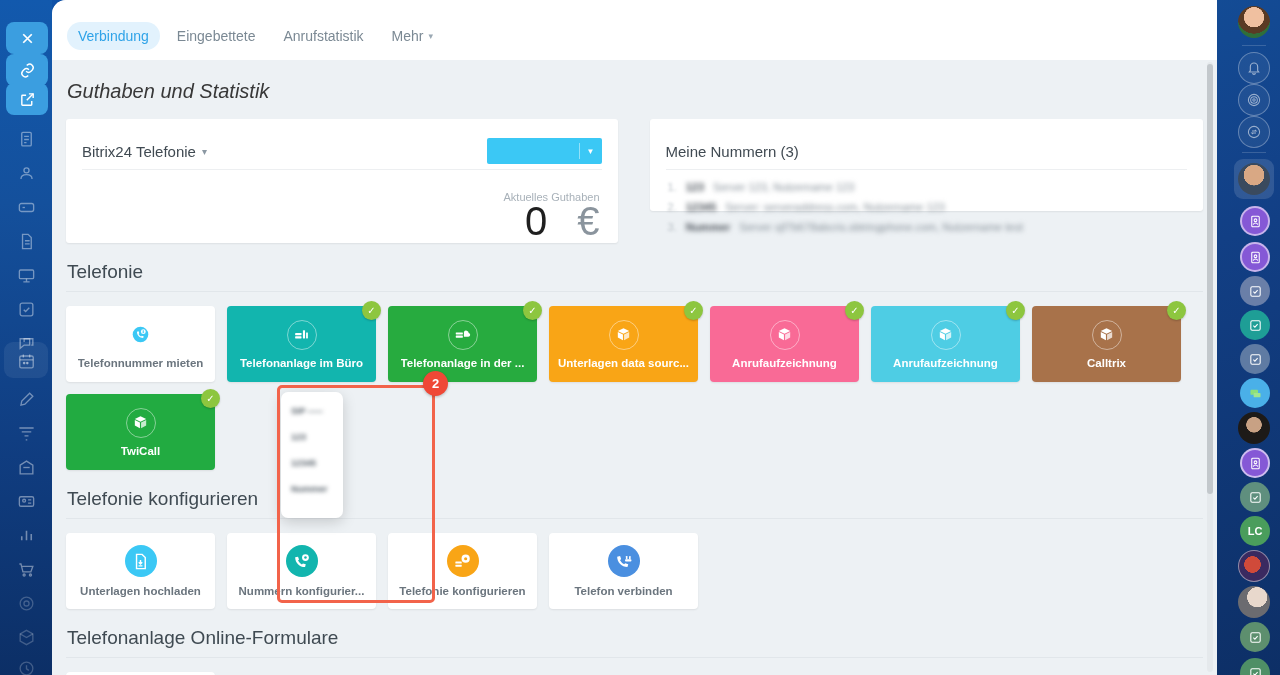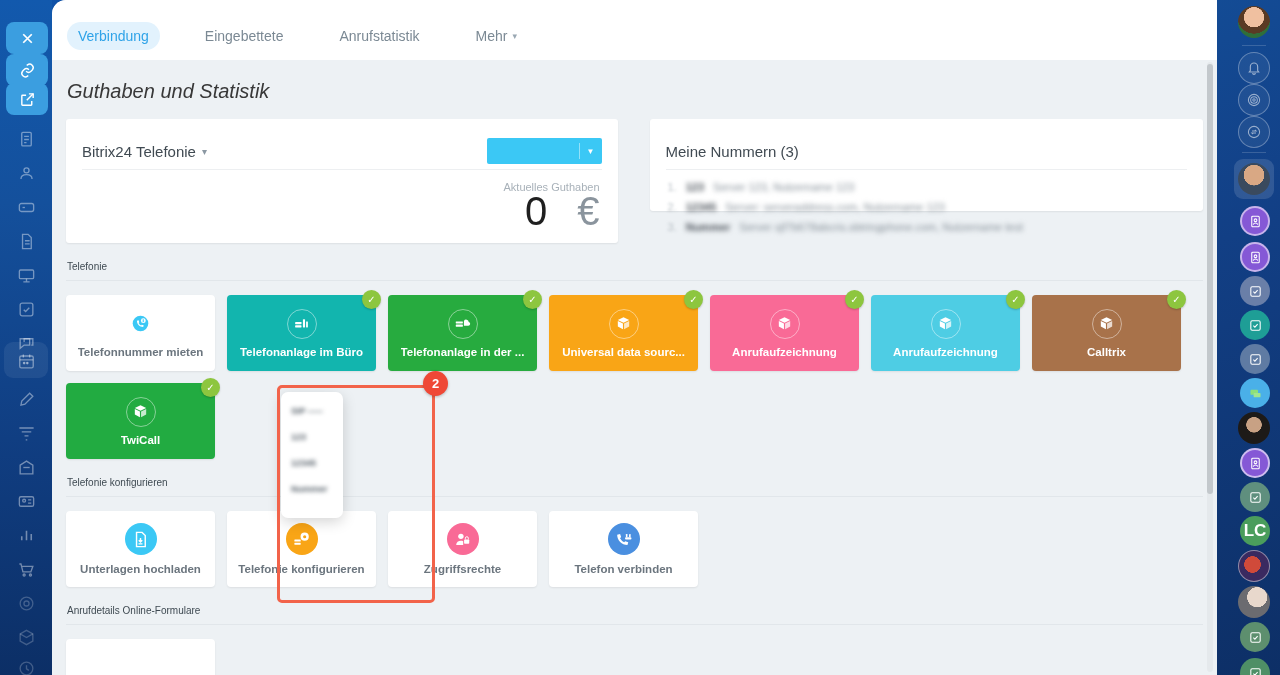--- a/index.html
+++ b/index.html
@@ -86,21 +86,20 @@
     border-top-left-radius: 14px;
     overflow: hidden;
     z-index: 2;
   }
   #panel-header {
     height: 72px; background: #fff;
     border-top-left-radius: 14px;
     display: flex; align-items: center;
     padding: 0 0 0 15px;
     position: relative;
-    gap: 28px;
   }
   .tab {
     font-size: 14px; color: #7b8994;
     padding: 6px 11px; border-radius: 16px;
     margin-right: 6px; white-space: nowrap;
     display: flex; align-items: center; gap: 5px;
   }
   .tab.active { background: #e2f2fd; color: #2fa3e8; }
   .tab .chev { font-size: 9px; color: #9aa8b3; }
 
@@ -149,21 +148,21 @@
     display: flex; align-items: center; justify-content: center;
     width: 22px; color: #fff; font-size: 8px;
   }
   .btn-konfig {
     border: 1px solid #d5dade; border-radius: 2px;
     padding: 6px 13px; font-size: 11px; font-weight: bold;
     letter-spacing: .6px; color: #535c65; background: #fff;
     height: 28px; display: flex; align-items: center;
   }
   .balance-area {
-    position: absolute; right: 18px; top: 62px; text-align: right;
+    position: absolute; right: 18px; top: 72px; text-align: right;
   }
   .balance-label { font-size: 11px; color: #a8b1b9; margin-bottom: -4px; }
   .balance-value {
     display: flex; align-items: baseline; justify-content: flex-end; gap: 30px;
     font-size: 40px; font-weight: 300; color: #1f1f1f;
   }
   .balance-cur { color: #8a949d; font-weight: 300; }
 
   .num-list { padding: 12px 16px 0 18px; }
   .num-row { display: flex; align-items: center; gap: 9px; margin-bottom: 8px; }
@@ -175,21 +174,21 @@
     font-size: 11px; font-weight: bold; color: #4a5159;
     filter: blur(2.4px);
   }
   .num-desc {
     font-size: 11px; color: #848e97;
     filter: blur(2.4px);
   }
 
   
   .section-h {
-    font-size: 10px; color: #3f4a52;
+    font-size: 19px; color: #3f4a52;
     padding: 18px 0 8px 1px;
   }
   .section-rule { height: 1px; background: #e1e6ea; margin-bottom: 14px; }
 
   
   .tiles { display: flex; gap: 12px; flex-wrap: wrap; }
   .tile {
     width: 149px; height: 76px; border-radius: 4px;
     position: relative;
     display: flex; flex-direction: column; align-items: center; justify-content: center;
@@ -533,21 +532,21 @@
 
         <div class="tile" style="background:#f9a516">
           <div class="check">✓</div>
           <div class="tile-ico">
             <svg viewBox="0 0 24 24" fill="currentColor">
                 <path d="M12 3l8 4-8 4-8-4z"></path>
                 <path d="M4 8.5l7.2 3.6V20L4 16.4z"></path>
                 <path d="M20 8.5l-7.2 3.6V20L20 16.4z" opacity=".75"></path>
               </svg>
           </div>
-          <div class="tile-label">Universal data sourc...</div>
+          <div class="tile-label">Unterlagen data sourc...</div>
         </div>
 
         <div class="tile" style="background:#f96a96">
           <div class="check">✓</div>
           <div class="tile-ico">
             <svg viewBox="0 0 24 24" fill="currentColor">
                 <path d="M12 3l8 4-8 4-8-4z"></path>
                 <path d="M4 8.5l7.2 3.6V20L4 16.4z"></path>
                 <path d="M20 8.5l-7.2 3.6V20L20 16.4z" opacity=".75"></path>
               </svg>
@@ -600,59 +599,58 @@
         <div class="ctile">
           <div class="ctile-ico" style="background:#3bc8f5">
             <svg viewBox="0 0 24 24" fill="none" stroke="#fff" stroke-width="1.8">
                 <path d="M7 3h7l4 4v14H7z"></path>
                 <path d="M12 10v5M9.8 12.8L12 15l2.2-2.2M9.5 17.5h5"></path>
               </svg>
           </div>
           <div class="ctile-label">Unterlagen hochladen</div>
         </div>
 
+        <div class="ctile">
+          <div class="ctile-ico" style="background:#12b5ae">
+            <svg viewBox="0 0 24 24" fill="#fff">
+                <path d="M4 6.5c0 7 5.5 12.5 12.5 12.5l.9-3.4-3.6-1.2-1.3 1.3a13 13 0 01-4.9-4.9L8.9 9.5 7.6 5.9z"></path>
+                <circle cx="17" cy="7" r="4.3"></circle>
+                <circle cx="17" cy="7" r="1.6" fill="#12b5ae"></circle>
+              </svg>
+          </div>
+          <div class="ctile-label">Nummern konfigurier...</div>
+        </div>
 
         <div class="ctile">
           <div class="ctile-ico" style="background:#f9a516">
             <svg viewBox="0 0 24 24" fill="#fff">
                 <rect x="3" y="12" width="8" height="2.6" rx=".5"></rect>
                 <rect x="3" y="16" width="8" height="2.6" rx=".5"></rect>
                 <circle cx="16" cy="8.5" r="5.2"></circle>
                 <circle cx="16" cy="8.5" r="2" fill="#f9a516"></circle>
               </svg>
           </div>
           <div class="ctile-label">Telefonie konfigurieren</div>
         </div>
 
-        <div class="ctile">
-          <div class="ctile-ico" style="background:#f96a96">
-            <svg viewBox="0 0 24 24" fill="#fff">
-                <circle cx="10" cy="8" r="3.4"></circle>
-                <path d="M4 19c0-3.4 2.8-5.3 6-5.3 1 0 2 .2 2.9.6V19z"></path>
-                <rect x="14" y="12" width="6.5" height="5.5" rx="1"></rect>
-                <path d="M15.6 12v-1.6a1.9 1.9 0 013.8 0V12" stroke="#fff" stroke-width="1.2" fill="none"></path>
-              </svg>
-          </div>
-          <div class="ctile-label">Zugriffsrechte</div>
-        </div>
 
         <div class="ctile">
           <div class="ctile-ico" style="background:#4a8fe0">
             <svg viewBox="0 0 24 24" fill="#fff">
                 <path d="M4 6c0 7.2 5.8 13 13 13l1-3.6-3.8-1.3-1.4 1.4a13.6 13.6 0 01-5.2-5.2l1.4-1.4L7.7 5z"></path>
                 <rect x="15" y="5" width="2" height="4" rx=".6"></rect>
                 <rect x="19" y="5" width="2" height="4" rx=".6"></rect>
                 <rect x="14" y="9" width="8" height="3" rx="1"></rect>
               </svg>
           </div>
           <div class="ctile-label">Telefon verbinden</div>
         </div>
       </div>
 
-      <div class="section-h">Anrufdetails Online-Formulare</div>
+      <div class="section-h">Telefonanlage Online-Formulare</div>
       <div class="section-rule"></div>
 
       <div class="tiles">
         <div id="form-card">
           
         </div>
       </div>
 
     </div>
 
@@ -745,21 +743,21 @@
           <circle cx="12" cy="10" r="2.2"></circle>
           <path d="M8.4 17c.6-1.8 2-2.6 3.6-2.6s3 .8 3.6 2.6"></path>
         </svg>
     </div>
     <div class="r-badge" style="top:482px;background:#5f8f7e">
       <svg viewBox="0 0 24 24" fill="none" stroke="#fff" stroke-width="1.7">
           <rect x="4.5" y="4.5" width="15" height="15" rx="2.2"></rect>
           <path d="M8.6 12.2l2.4 2.4 4.4-4.8"></path>
         </svg>
     </div>
-    <div class="r-badge" style="top:516px;background:#4a9d5c;font-size:17px;">
+    <div class="r-badge" style="top:516px;background:#4a9d5c;font-size:11px;">
       <span>LC</span>
     </div>
     <div class="r-item r-avatar" style="top:550px;background:radial-gradient(circle at 45% 45%, #d04a3a 0 35%, #3a2a60 36%);border:1.5px solid rgba(255,255,255,.45)"></div>
     <div class="r-item r-avatar" style="top:586px;background:radial-gradient(circle at 60% 35%, #e8d8cc 0 35%, #6b6b70 36%);"></div>
     <div class="r-badge" style="top:622px;background:#5d8f6e">
       <svg viewBox="0 0 24 24" fill="none" stroke="#fff" stroke-width="1.7">
           <rect x="4.5" y="4.5" width="15" height="15" rx="2.2"></rect>
           <path d="M8.6 12.2l2.4 2.4 4.4-4.8"></path>
         </svg>
     </div>

